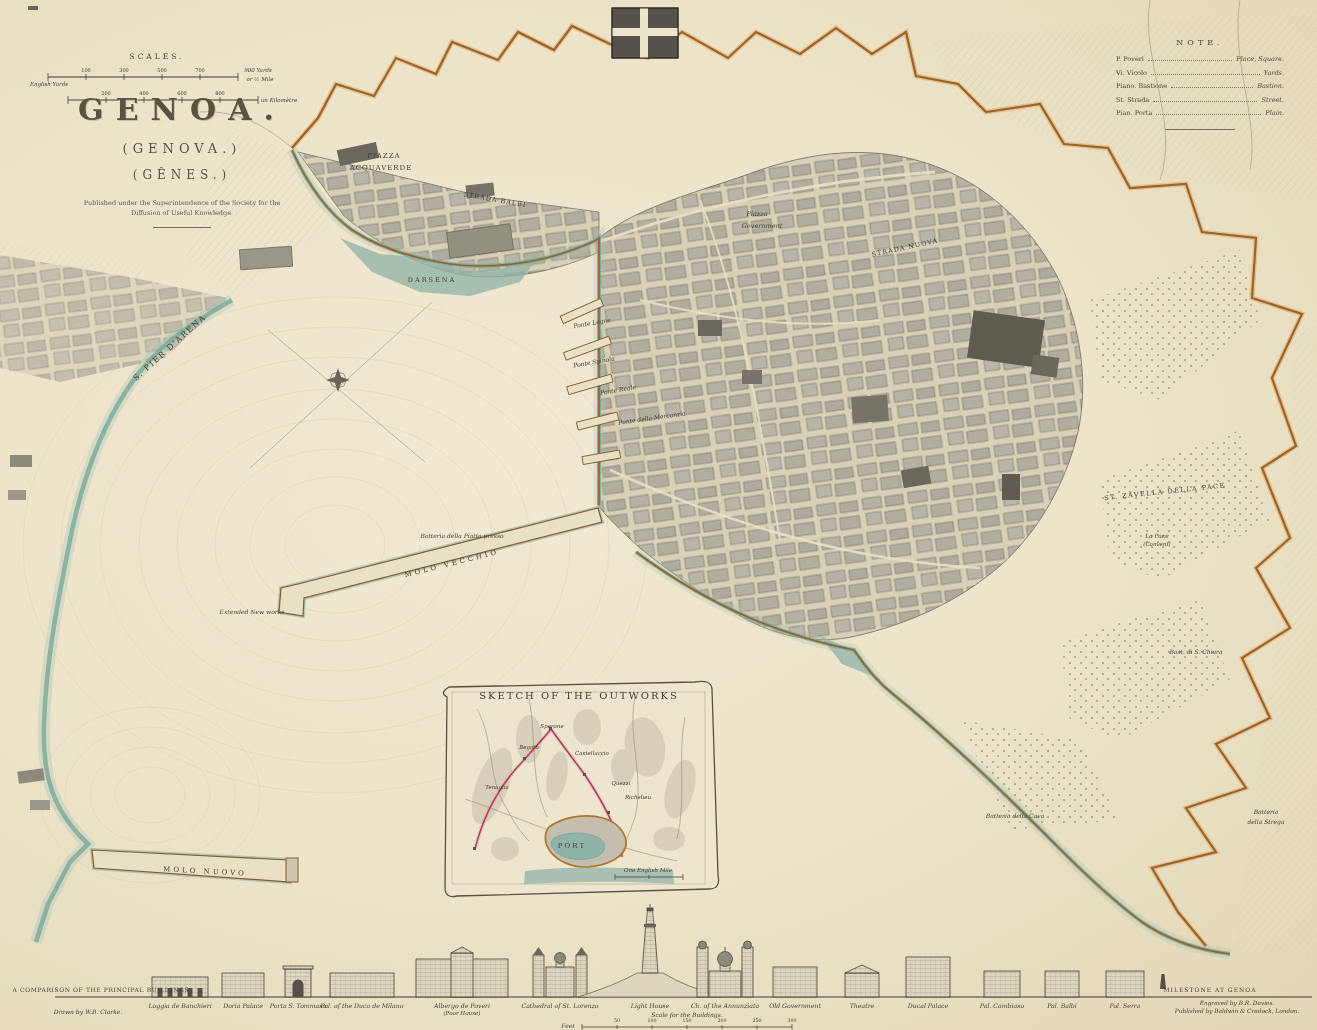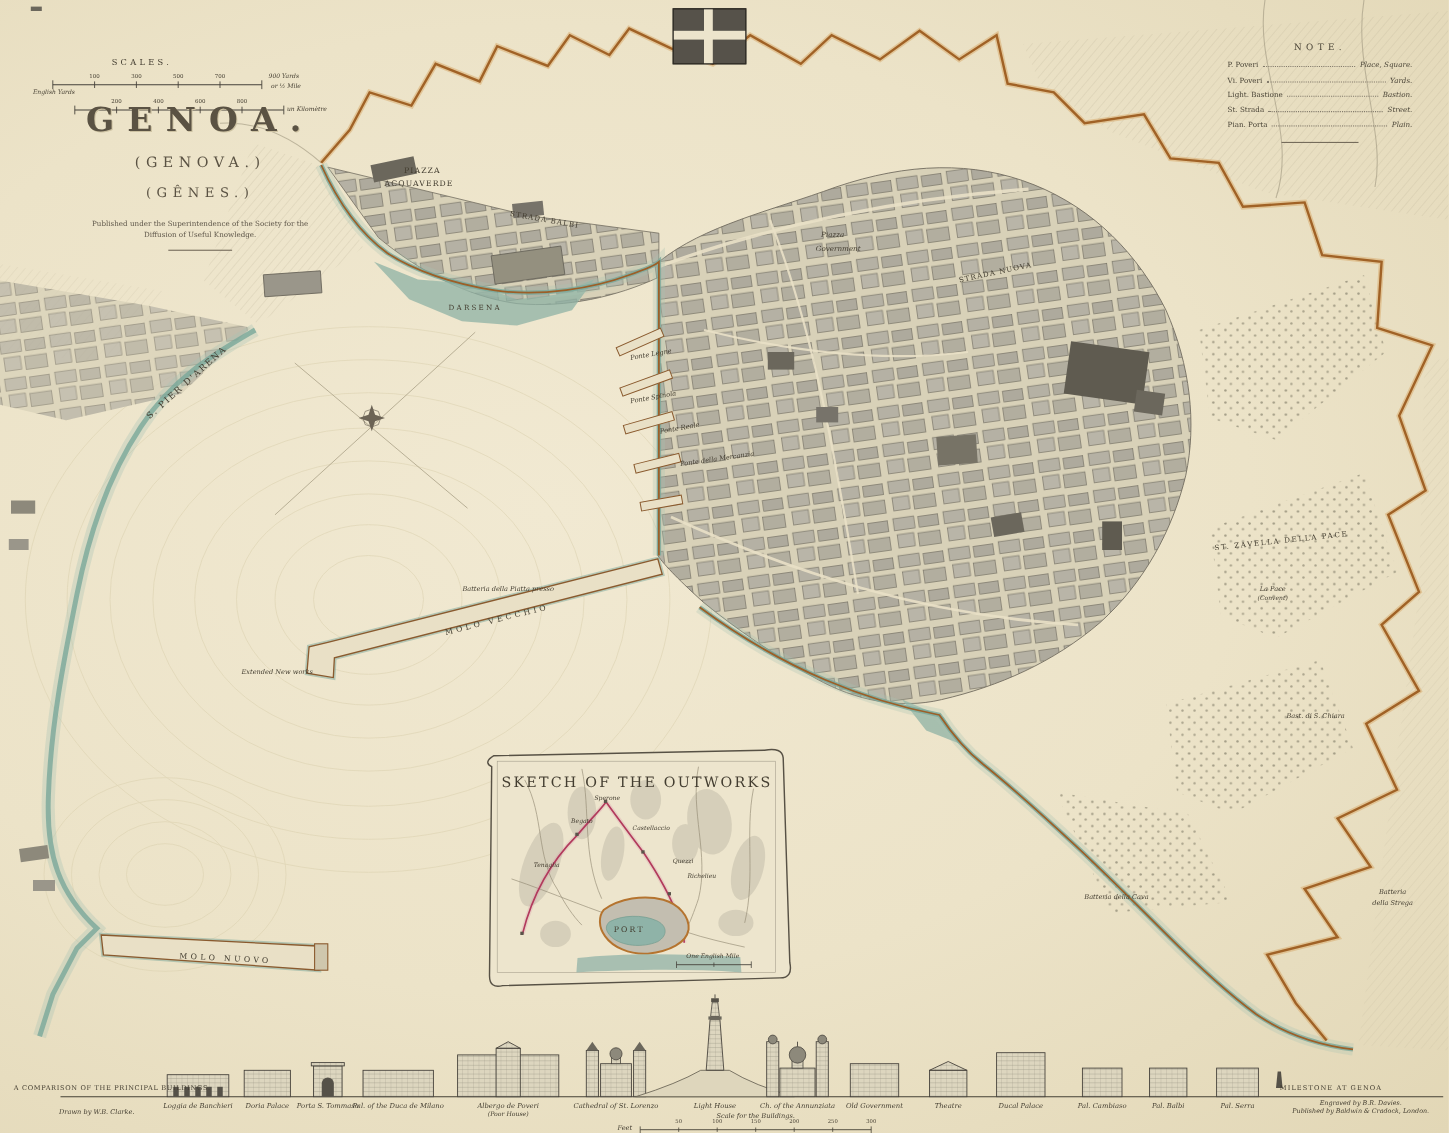--- a/index.html
+++ b/index.html
@@ -301,24 +301,24 @@
     <span class="map-label" style="left: 1196px; top: 652px; font-size: 6px; font-style: italic; transform: translate(-50%, -50%) rotate(0deg);">Bast. di S. Chiara</span>
     <span class="map-label" style="left: 1015px; top: 816px; font-size: 6px; font-style: italic; transform: translate(-50%, -50%) rotate(0deg);">Batteria della Cava</span>
     <span class="map-label" style="left: 1266px; top: 812px; font-size: 6px; font-style: italic; transform: translate(-50%, -50%) rotate(0deg);">Batteria</span>
     <span class="map-label" style="left: 1266px; top: 822px; font-size: 6px; font-style: italic; transform: translate(-50%, -50%) rotate(0deg);">della Strega</span>
     <span class="map-label" style="left: 552px; top: 727px; font-size: 5.5px; font-style: italic; transform: translate(-50%, -50%) rotate(0deg);">Sperone</span>
     <span class="map-label" style="left: 529px; top: 748px; font-size: 5.5px; font-style: italic; transform: translate(-50%, -50%) rotate(0deg);">Begato</span>
     <span class="map-label" style="left: 592px; top: 754px; font-size: 5.5px; font-style: italic; transform: translate(-50%, -50%) rotate(0deg);">Castellaccio</span>
     <span class="map-label" style="left: 497px; top: 788px; font-size: 5.5px; font-style: italic; transform: translate(-50%, -50%) rotate(0deg);">Tenaglia</span>
     <span class="map-label" style="left: 621px; top: 784px; font-size: 5.5px; font-style: italic; transform: translate(-50%, -50%) rotate(0deg);">Quezzi</span>
     <span class="map-label" style="left: 638px; top: 798px; font-size: 5.5px; font-style: italic; transform: translate(-50%, -50%) rotate(0deg);">Richelieu</span>
-    <span class="map-label" style="left: 579px; top: 712px; font-size: 13px; letter-spacing: 2px; transform: translate(-50%, -50%) rotate(0deg);">SKETCH OF THE OUTWORKS</span>
+    <span class="map-label" style="left: 579px; top: 696px; font-size: 10px; letter-spacing: 2px; transform: translate(-50%, -50%) rotate(0deg);">SKETCH OF THE OUTWORKS</span>
     <span class="map-label" style="left: 572px; top: 846px; font-size: 7px; letter-spacing: 2px; transform: translate(-50%, -50%) rotate(0deg);">PORT</span>
     <span class="map-label" style="left: 648px; top: 871px; font-size: 5.5px; font-style: italic; transform: translate(-50%, -50%) rotate(0deg);">One English Mile</span>
-    <span class="map-label" style="left: 129px; top: 57px; font-size: 7.5px; letter-spacing: 3px; transform: translate(-50%, -50%) rotate(0deg);">SCALES.</span>
+    <span class="map-label" style="left: 157px; top: 57px; font-size: 7.5px; letter-spacing: 3px; transform: translate(-50%, -50%) rotate(0deg);">SCALES.</span>
     <span class="map-label" style="left: 86px; top: 70px; font-size: 5px; transform: translate(-50%, -50%) rotate(0deg);">100</span>
     <span class="map-label" style="left: 124px; top: 70px; font-size: 5px; transform: translate(-50%, -50%) rotate(0deg);">300</span>
     <span class="map-label" style="left: 162px; top: 70px; font-size: 5px; transform: translate(-50%, -50%) rotate(0deg);">500</span>
     <span class="map-label" style="left: 200px; top: 70px; font-size: 5px; transform: translate(-50%, -50%) rotate(0deg);">700</span>
     <span class="map-label" style="left: 49px; top: 85px; font-size: 5.5px; font-style: italic; transform: translate(-50%, -50%) rotate(0deg);">English Yards</span>
     <span class="map-label" style="left: 258px; top: 71px; font-size: 5.5px; font-style: italic; transform: translate(-50%, -50%) rotate(0deg);">900 Yards</span>
     <span class="map-label" style="left: 260px; top: 80px; font-size: 5.5px; font-style: italic; transform: translate(-50%, -50%) rotate(0deg);">or ½ Mile</span>
     <span class="map-label" style="left: 106px; top: 93px; font-size: 5px; transform: translate(-50%, -50%) rotate(0deg);">200</span>
     <span class="map-label" style="left: 144px; top: 93px; font-size: 5px; transform: translate(-50%, -50%) rotate(0deg);">400</span>
     <span class="map-label" style="left: 182px; top: 93px; font-size: 5px; transform: translate(-50%, -50%) rotate(0deg);">600</span>
@@ -367,26 +367,26 @@
 
 <div id="note-block">
   <div class="note-head">NOTE.</div>
   <div class="note-rows" id="note-rows">
       <div class="note-row">
         <span class="note-abbr">P. Poveri</span>
         <span class="note-leader"></span>
         <span class="note-meaning">Place, Square.</span>
       </div>
       <div class="note-row">
-        <span class="note-abbr">Vi. Poveri</span>
+        <span class="note-abbr">Vi. Vicolo</span>
         <span class="note-leader"></span>
         <span class="note-meaning">Yards.</span>
       </div>
       <div class="note-row">
-        <span class="note-abbr">Light. Bastione</span>
+        <span class="note-abbr">Piano. Bastione</span>
         <span class="note-leader"></span>
         <span class="note-meaning">Bastion.</span>
       </div>
       <div class="note-row">
         <span class="note-abbr">St. Strada</span>
         <span class="note-leader"></span>
         <span class="note-meaning">Street.</span>
       </div>
       <div class="note-row">
         <span class="note-abbr">Pian. Porta</span>

